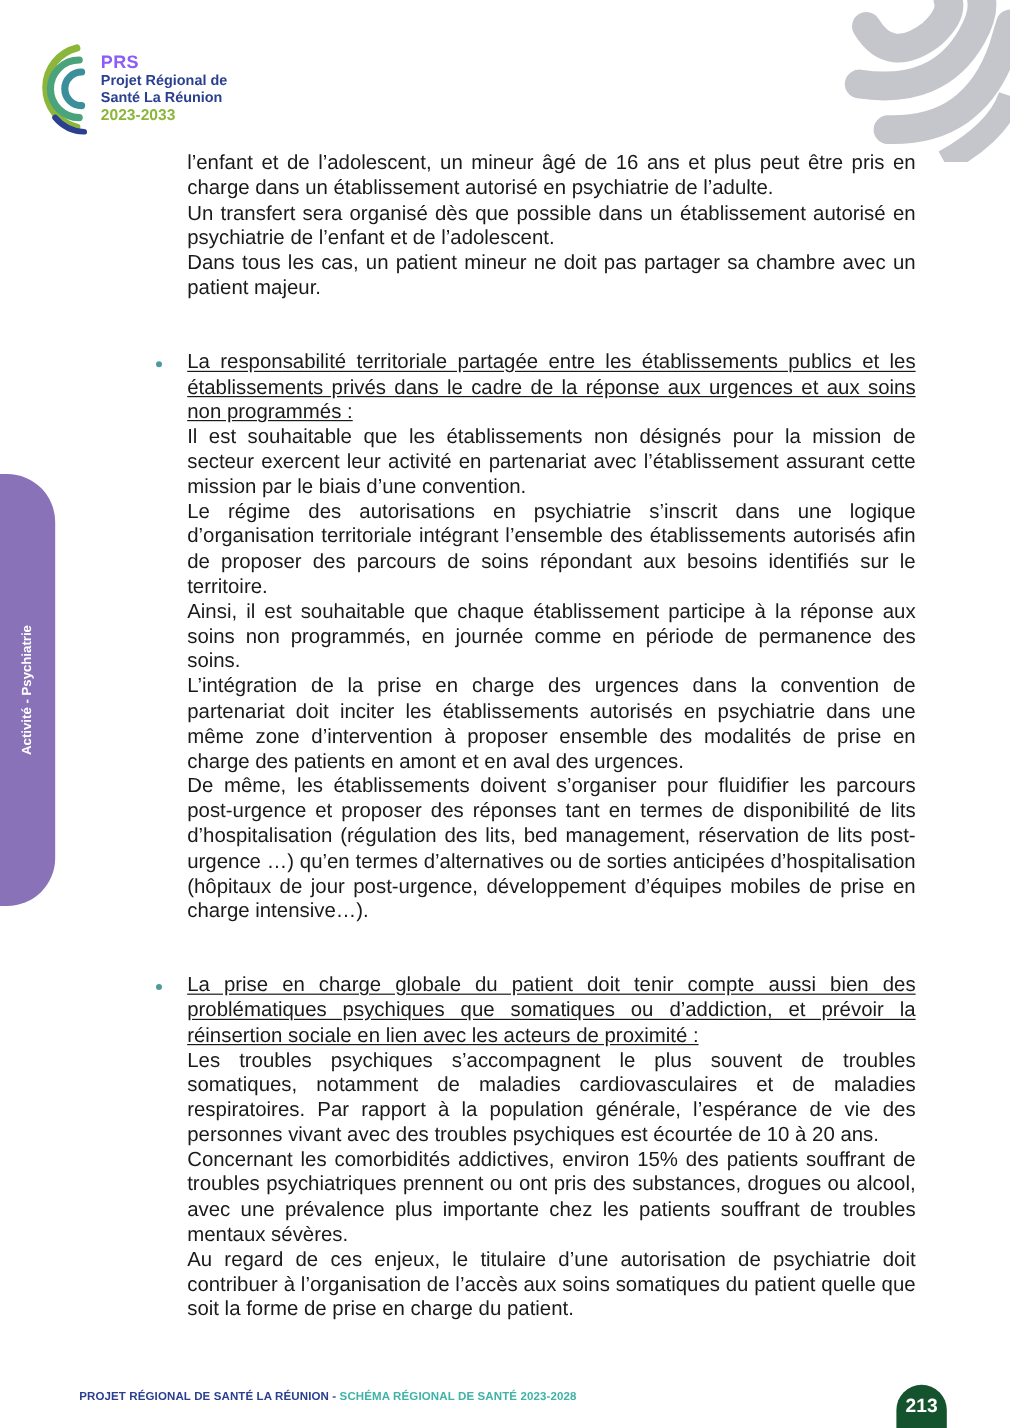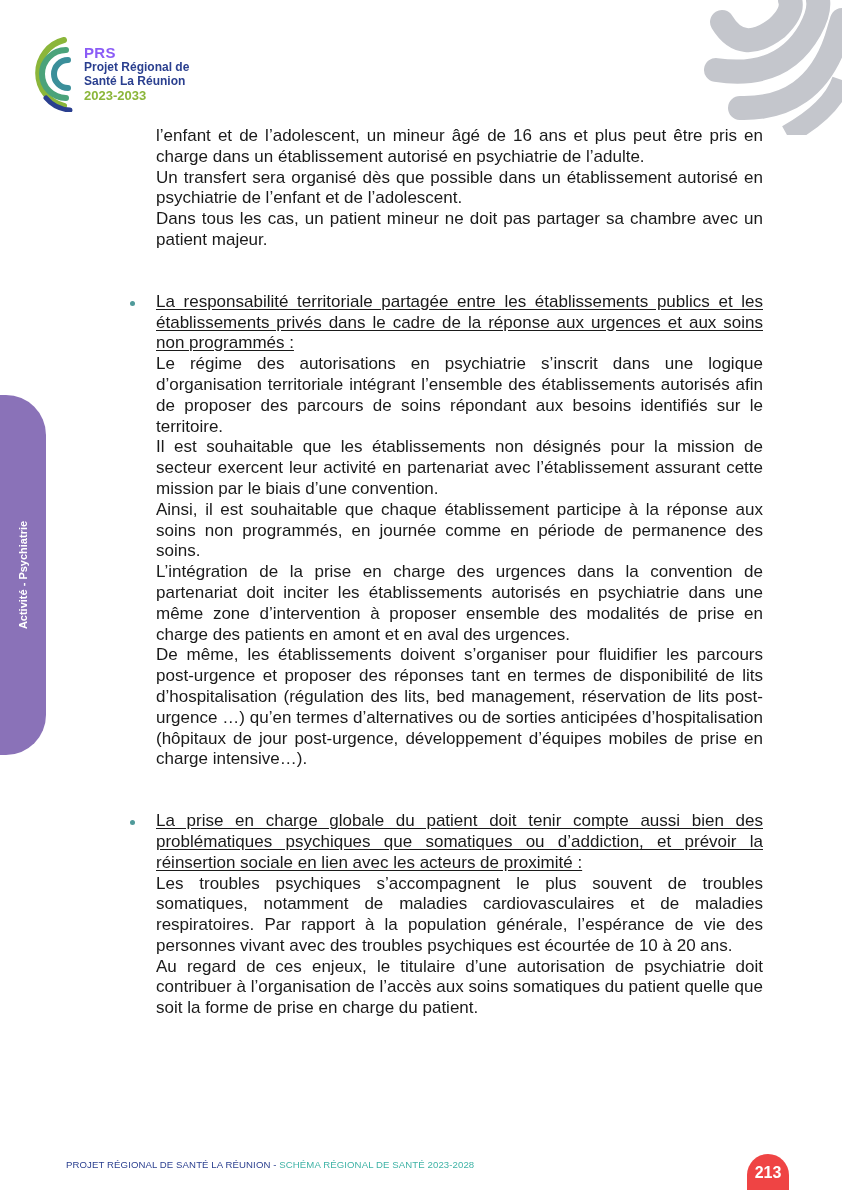--- a/index.html
+++ b/index.html
@@ -21,24 +21,24 @@
     white-space: nowrap; color: #ffffff; font-size: 11px; font-weight: bold; }
 
   .content { position: absolute; left: 143px; top: 126px; width: 607px; font-size: 17px; line-height: 20.8px; text-align: justify; margin-left: 13px; }
   .content p { margin: 0; }
   .block { margin-bottom: 0; }
   .gap { height: 41px; }
   .bullet-item { position: relative; }
   .bullet-dot { position: absolute; left: -26px; top: 9px; width: 5px; height: 5px; border-radius: 50%; background: #4f9a9a; }
   .bullet-title { text-decoration: underline; text-underline-offset: 2px; }
 
-  .footer-text { position: absolute; left: 66px; top: 1159px; font-size: 9.6px; font-weight: normal; letter-spacing: 0.1px; }
+  .footer-text { position: absolute; left: 66px; top: 1159px; font-size: 9.6px; font-weight: bold; letter-spacing: 0.1px; }
   .footer-a { color: #2a3f8f; }
   .footer-b { color: #3fb3a6; }
-  .page-badge { position: absolute; left: 747px; top: 1154px; width: 42px; height: 36px; background: #ef4444;
+  .page-badge { position: absolute; left: 747px; top: 1154px; width: 42px; height: 36px; background: #14532d;
     border-radius: 21px 21px 0 0; color: #ffffff; font-weight: bold; font-size: 16px; text-align: center; line-height: 38px; }
 </style>
 </head>
 <body>
 
 <div class="logo">
   <svg class="logo-arcs" viewBox="0 0 60 82">
     <path d="M40 10 A34 34 0 0 0 40 76" fill="none" stroke="#8bb63a" stroke-width="6" stroke-linecap="round"></path>
     <path d="M42 20 A24 24 0 0 0 42 68" fill="none" stroke="#4aa37a" stroke-width="6" stroke-linecap="round"></path>
     <path d="M44 30 A14 14 0 0 0 44 58" fill="none" stroke="#3b8f9a" stroke-width="6" stroke-linecap="round"></path>
@@ -68,33 +68,34 @@
     <p>l’enfant et de l’adolescent, un mineur âgé de 16 ans et plus peut être pris en charge dans un établissement autorisé en psychiatrie de l’adulte.</p>
     <p>Un transfert sera organisé dès que possible dans un établissement autorisé en psychiatrie de l’enfant et de l’adolescent.</p>
     <p>Dans tous les cas, un patient mineur ne doit pas partager sa chambre avec un patient majeur.</p>
   </div>
 
   <div class="gap"></div>
 
   <div class="bullet-item">
     <span class="bullet-dot"></span>
     <p class="bullet-title">La responsabilité territoriale partagée entre les établissements publics et les établissements privés dans le cadre de la réponse aux urgences et aux soins non programmés :</p>
+    <p>Il est souhaitable que les établissements non désignés pour la mission de secteur exercent leur activité en partenariat avec l’établissement assurant cette mission par le biais d’une convention.</p>
     <p>Le régime des autorisations en psychiatrie s’inscrit dans une logique d’organisation territoriale intégrant l’ensemble des établissements autorisés afin de proposer des parcours de soins répondant aux besoins identifiés sur le territoire.</p>
-    <p>Il est souhaitable que les établissements non désignés pour la mission de secteur exercent leur activité en partenariat avec l’établissement assurant cette mission par le biais d’une convention.</p>
     <p>Ainsi, il est souhaitable que chaque établissement participe à la réponse aux soins non programmés, en journée comme en période de permanence des soins.</p>
     <p>L’intégration de la prise en charge des urgences dans la convention de partenariat doit inciter les établissements autorisés en psychiatrie dans une même zone d’intervention à proposer ensemble des modalités de prise en charge des patients en amont et en aval des urgences.</p>
     <p>De même, les établissements doivent s’organiser pour fluidifier les parcours post-urgence et proposer des réponses tant en termes de disponibilité de lits d’hospitalisation (régulation des lits, bed management, réservation de lits post-urgence …) qu’en termes d’alternatives ou de sorties anticipées d’hospitalisation (hôpitaux de jour post-urgence, développement d’équipes mobiles de prise en charge intensive…).</p>
   </div>
 
   <div class="gap"></div>
 
   <div class="bullet-item">
     <span class="bullet-dot"></span>
     <p class="bullet-title">La prise en charge globale du patient doit tenir compte aussi bien des problématiques psychiques que somatiques ou d’addiction, et prévoir la réinsertion sociale en lien avec les acteurs de proximité :</p>
     <p>Les troubles psychiques s’accompagnent le plus souvent de troubles somatiques, notamment de maladies cardiovasculaires et de maladies respiratoires. Par rapport à la population générale, l’espérance de vie des personnes vivant avec des troubles psychiques est écourtée de 10 à 20 ans.</p>
+    <p>Concernant les comorbidités addictives, environ 15% des patients souffrant de troubles psychiatriques prennent ou ont pris des substances, drogues ou alcool, avec une prévalence plus importante chez les patients souffrant de troubles mentaux sévères.</p>
     <p>Au regard de ces enjeux, le titulaire d’une autorisation de psychiatrie doit contribuer à l’organisation de l’accès aux soins somatiques du patient quelle que soit la forme de prise en charge du patient.</p>
   </div>
 </div>
 
 <div class="footer-text">
   <span class="footer-a">PROJET RÉGIONAL DE SANTÉ LA RÉUNION</span><span class="footer-a"> - </span><span class="footer-b">SCHÉMA RÉGIONAL DE SANTÉ 2023-2028</span>
 </div>
 <div class="page-badge">213</div>
 
 </body></html>

